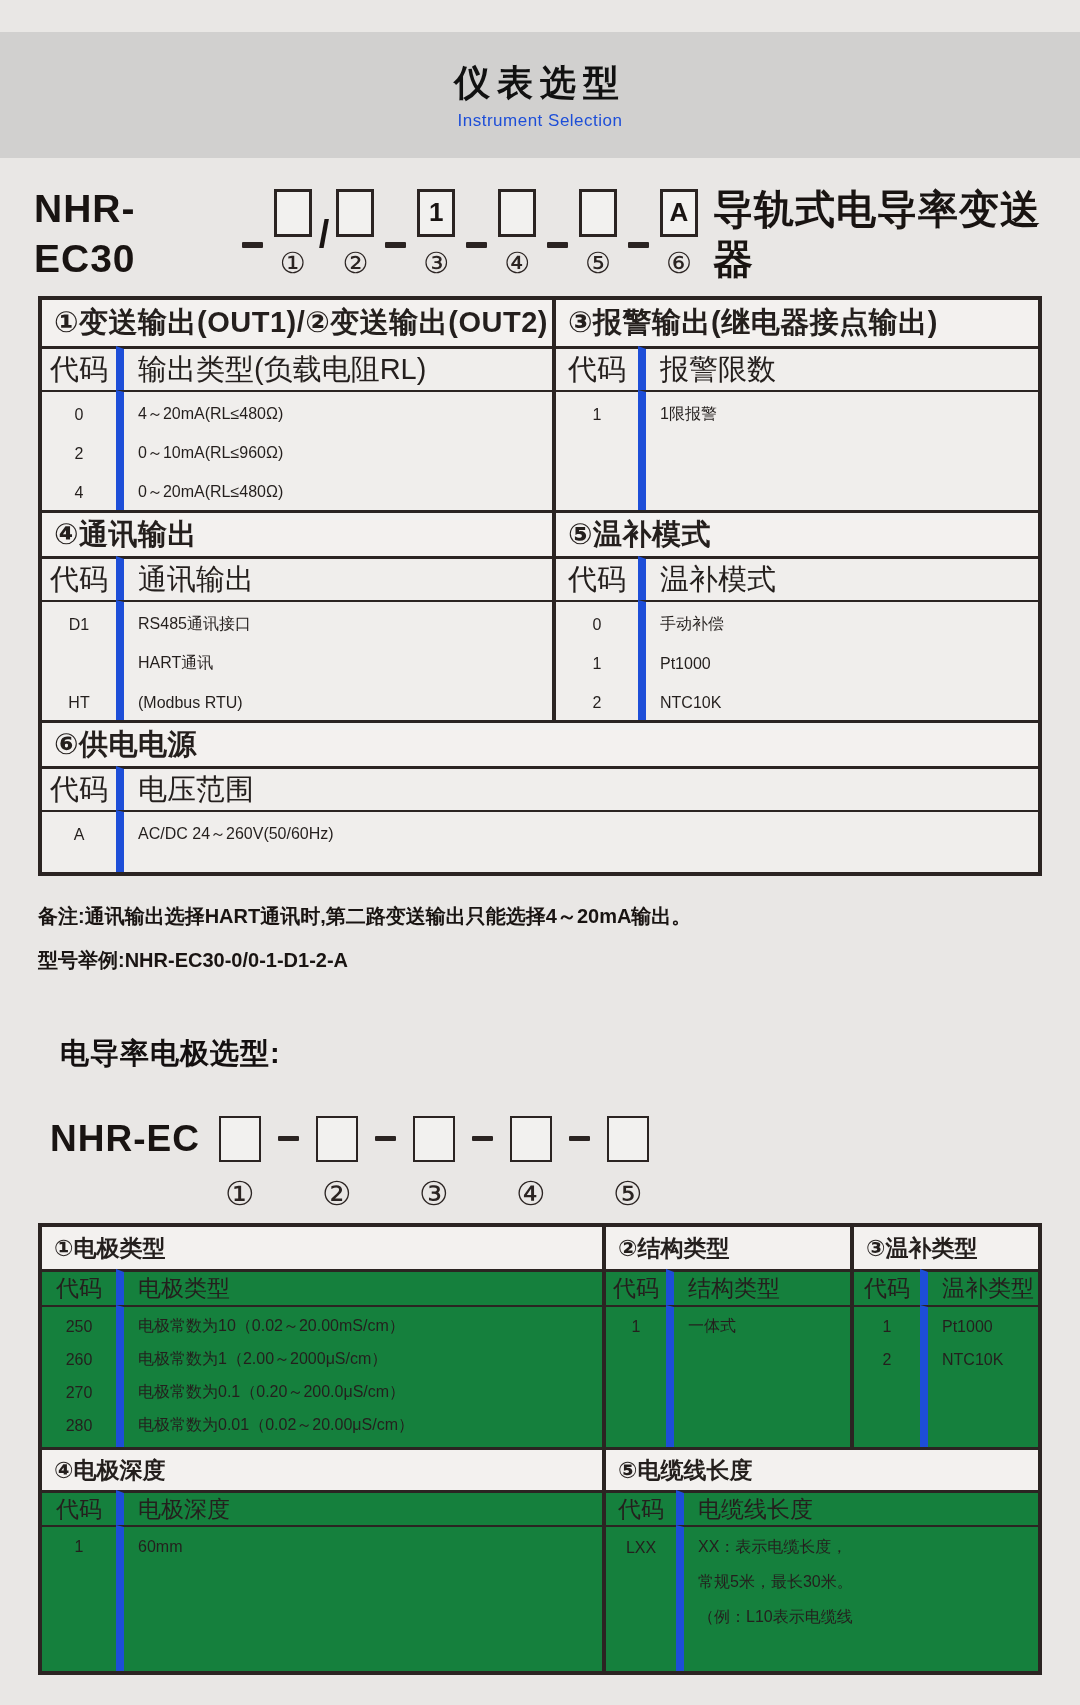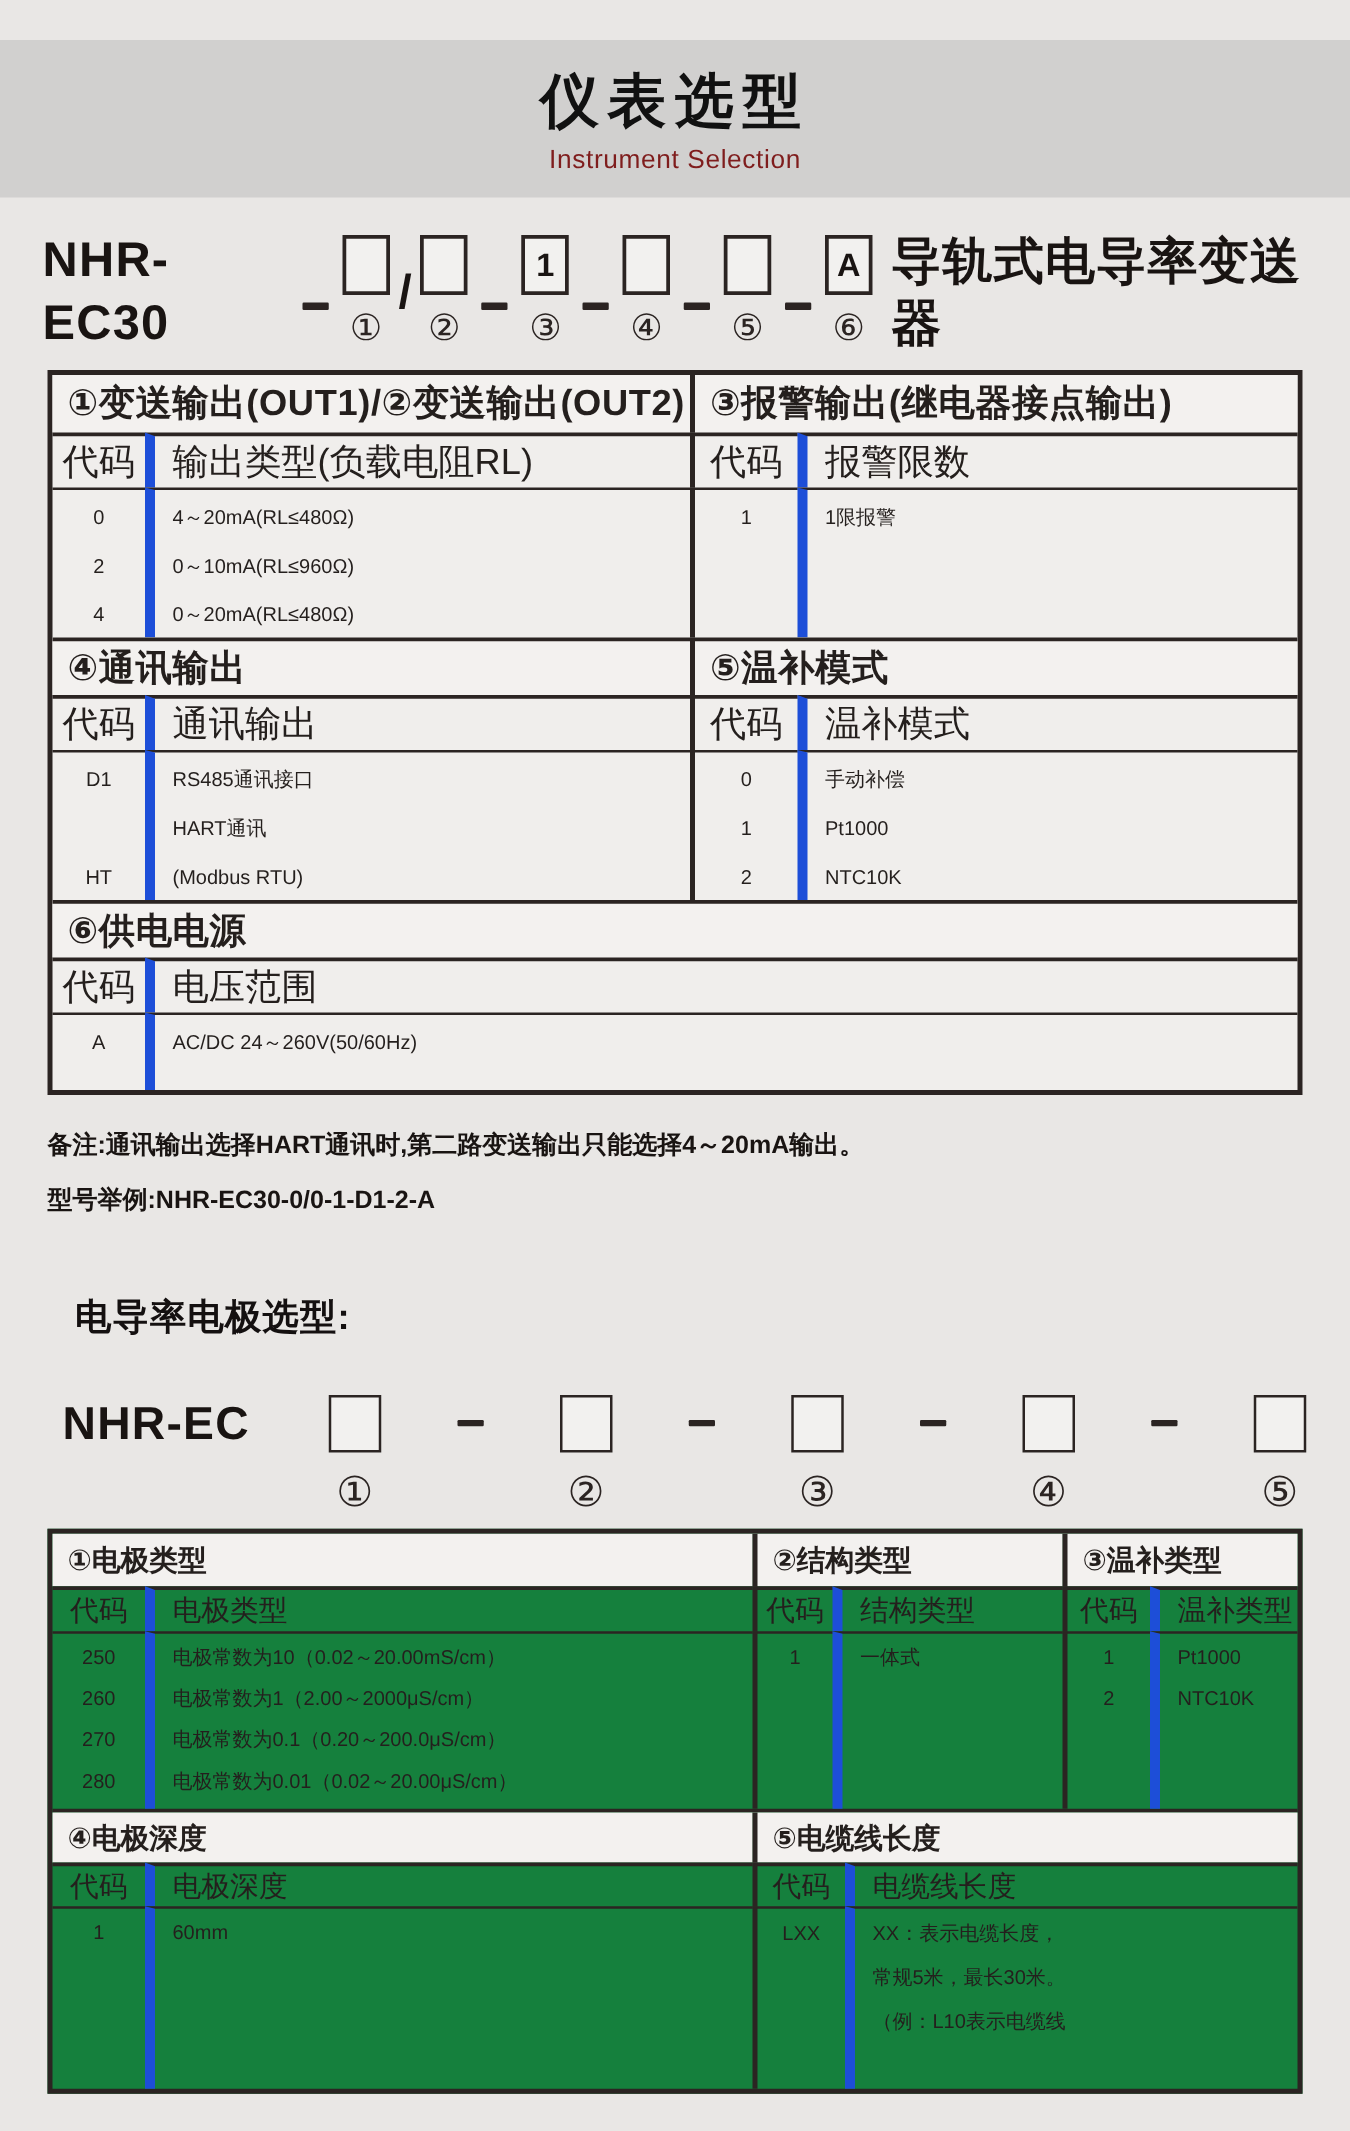--- a/index.html
+++ b/index.html
@@ -7,27 +7,27 @@
   .page {
     position:relative; width:1080px; height:1705px; overflow:hidden;
     background:#e9e7e5; color:#241f1d;
     font-family:"Liberation Sans","DejaVu Sans",sans-serif;
   }
   
   .titlebar {
     margin-top:32px; height:126px; background:#d1d0cf;
     display:flex; flex-direction:column; align-items:center; justify-content:center;
   }
-  .title { font-size:47px; font-weight:bold; letter-spacing:7px; color:#111; }
-  .subtitle { font-size:21px; color:#7f1d1d; margin-top:3px; letter-spacing:0.5px; }
+  .title { font-size:36px; font-weight:bold; letter-spacing:7px; color:#111; }
+  .subtitle { font-size:17px; color:#1d4ed8; margin-top:3px; letter-spacing:0.5px; }
 
   
   .modelrow { display:flex; align-items:flex-start; }
   .m1 { margin:26px 0 0 34px;align-items:center; }
-  .m2 { margin:42px 0 0 50px;gap:44px; }
+  .m2 { margin:42px 0 0 50px; }
   .tok { display:flex; flex-direction:column; align-items:center; }
   .m1 .tok { margin:0 5px; }
   .m2 .tok { margin:0 7px; }
   .mtext { font-weight:bold; color:#191412; }
   .m1 .prefix { font-size:39px; line-height:50px; letter-spacing:1px; }
   .m1 .suffix { font-size:40px; line-height:50px; margin-left:10px; letter-spacing:1px; }
   .m1 .slash  { font-size:38px; line-height:50px; margin:0 2px; }
   .m2 .prefix { font-size:37px; line-height:46px; letter-spacing:1px; margin-right:12px; }
   .mbox {
     display:flex; align-items:center; justify-content:center;

